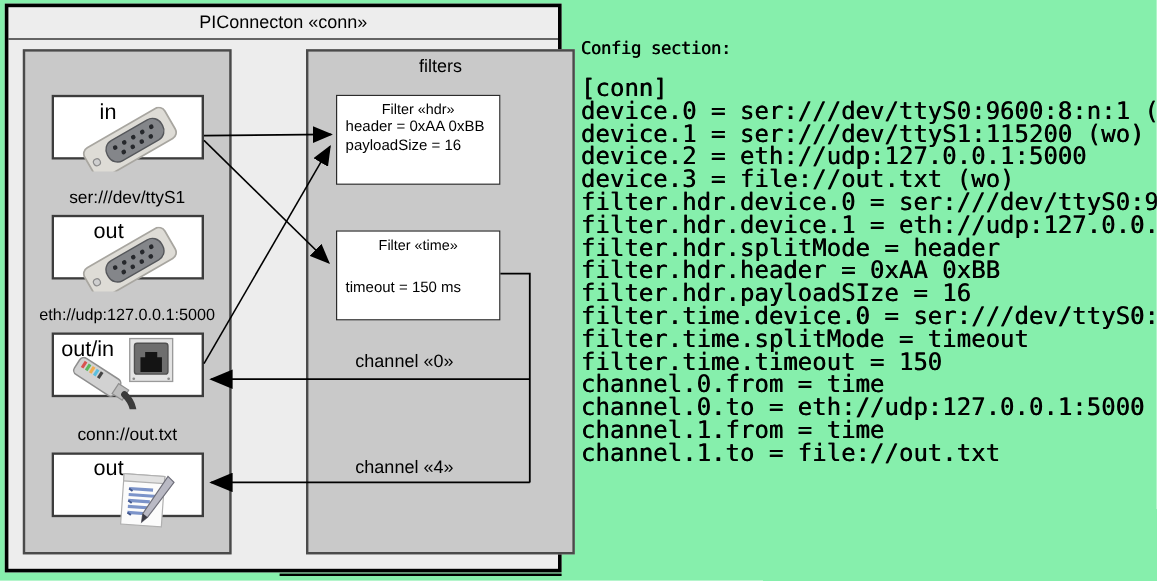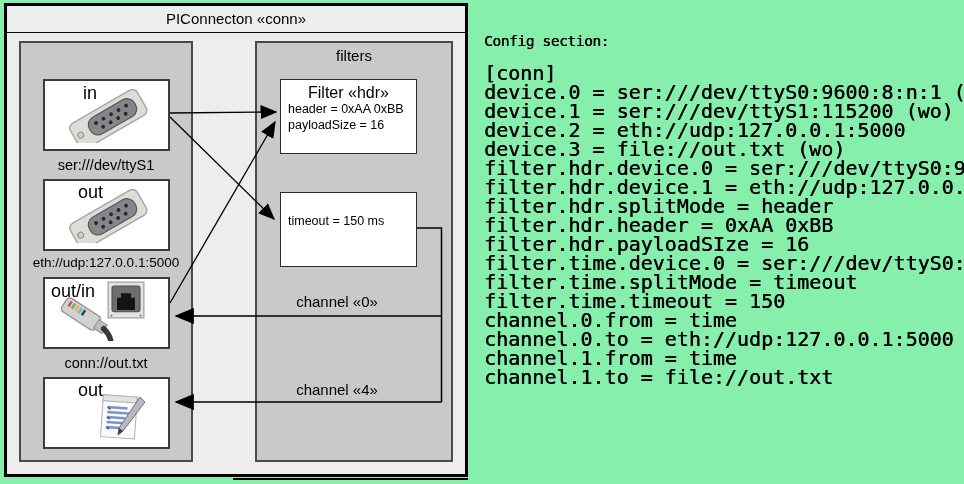--- a/index.html
+++ b/index.html
@@ -7,32 +7,32 @@
          font-family:"Liberation Sans", sans-serif;color:#000;overflow:hidden;}
 
   
   .outer{position:absolute;left:4px;top:3px;width:464px;height:474px;
          box-sizing:border-box;border:3px solid #000;background:#ededed;}
   .title{position:absolute;left:0;top:0;width:100%;height:26px;line-height:26px;
          text-align:center;font-size:15px;border-bottom:1px solid #0a0a0a;}
 
   .group{position:absolute;box-sizing:border-box;background:#c9c9c9;border:2px solid #4a4a4a;}
   .devices{left:12px;top:35px;width:174px;height:421px;}
-  .filters{left:248px;top:35px;width:198px;height:421px;}
+  .filters{left:248px;top:35px;width:224px;height:421px;}
 
   .dev-label{position:absolute;left:0;width:100%;text-align:center;font-size:14.5px;}
   .dev-label.small{font-size:13.5px;}
-  .dev-box{position:absolute;left:22px;width:127px;height:72px;box-sizing:border-box;
+  .dev-box{position:absolute;left:22px;width:127px;height:54px;box-sizing:border-box;
            background:#ffffff;border:2px solid #3c3c3c;}
   .dir{position:absolute;font-size:18px;line-height:20px;}
 
   .filters-label{position:absolute;top:4px;left:0;width:100%;text-align:center;font-size:15px;}
   .filter-box{position:absolute;left:23px;width:137px;height:75px;box-sizing:border-box;
               background:#ffffff;border:1.5px solid #2b2b2b;}
-  .f-title{text-align:center;font-size:16px;margin-top:4px;}
+  .f-title{text-align:center;font-size:12px;margin-top:4px;}
   .f-prop{font-size:12.5px;line-height:15.5px;margin-left:7px;}
   .hdr .f-prop:first-of-type{margin-top:7px;}
   .time .f-prop{margin-top:21px;}
 
   .ch-label{position:absolute;left:0;width:160px;text-align:center;font-size:15px;}
   .ch0{top:250px;}
   .ch1{top:338px;}
 
   .wires{position:absolute;left:0;top:0;width:964px;height:484px;pointer-events:none;}
   .bottom-extra{position:absolute;left:233px;top:478px;width:235px;height:2px;background:#000;}
@@ -138,20 +138,21 @@
     <div class="group filters">
       <div class="filters-label">filters</div>
 
       <div class="filter-box hdr" style="top:36px">
         <div class="f-title">Filter «hdr»</div>
         <div class="f-prop">header = 0xAA 0xBB</div>
         <div class="f-prop">payloadSize = 16</div>
       </div>
 
       <div class="filter-box time" style="top:149px">
+        <div class="f-title">Filter «time»</div>
         <div class="f-prop">timeout = 150 ms</div>
       </div>
 
       <div class="ch-label ch0">channel «0»</div>
       <div class="ch-label ch1">channel «4»</div>
     </div>
   </div>
 
   <svg class="wires" viewBox="0 0 964 484">
     <defs>

